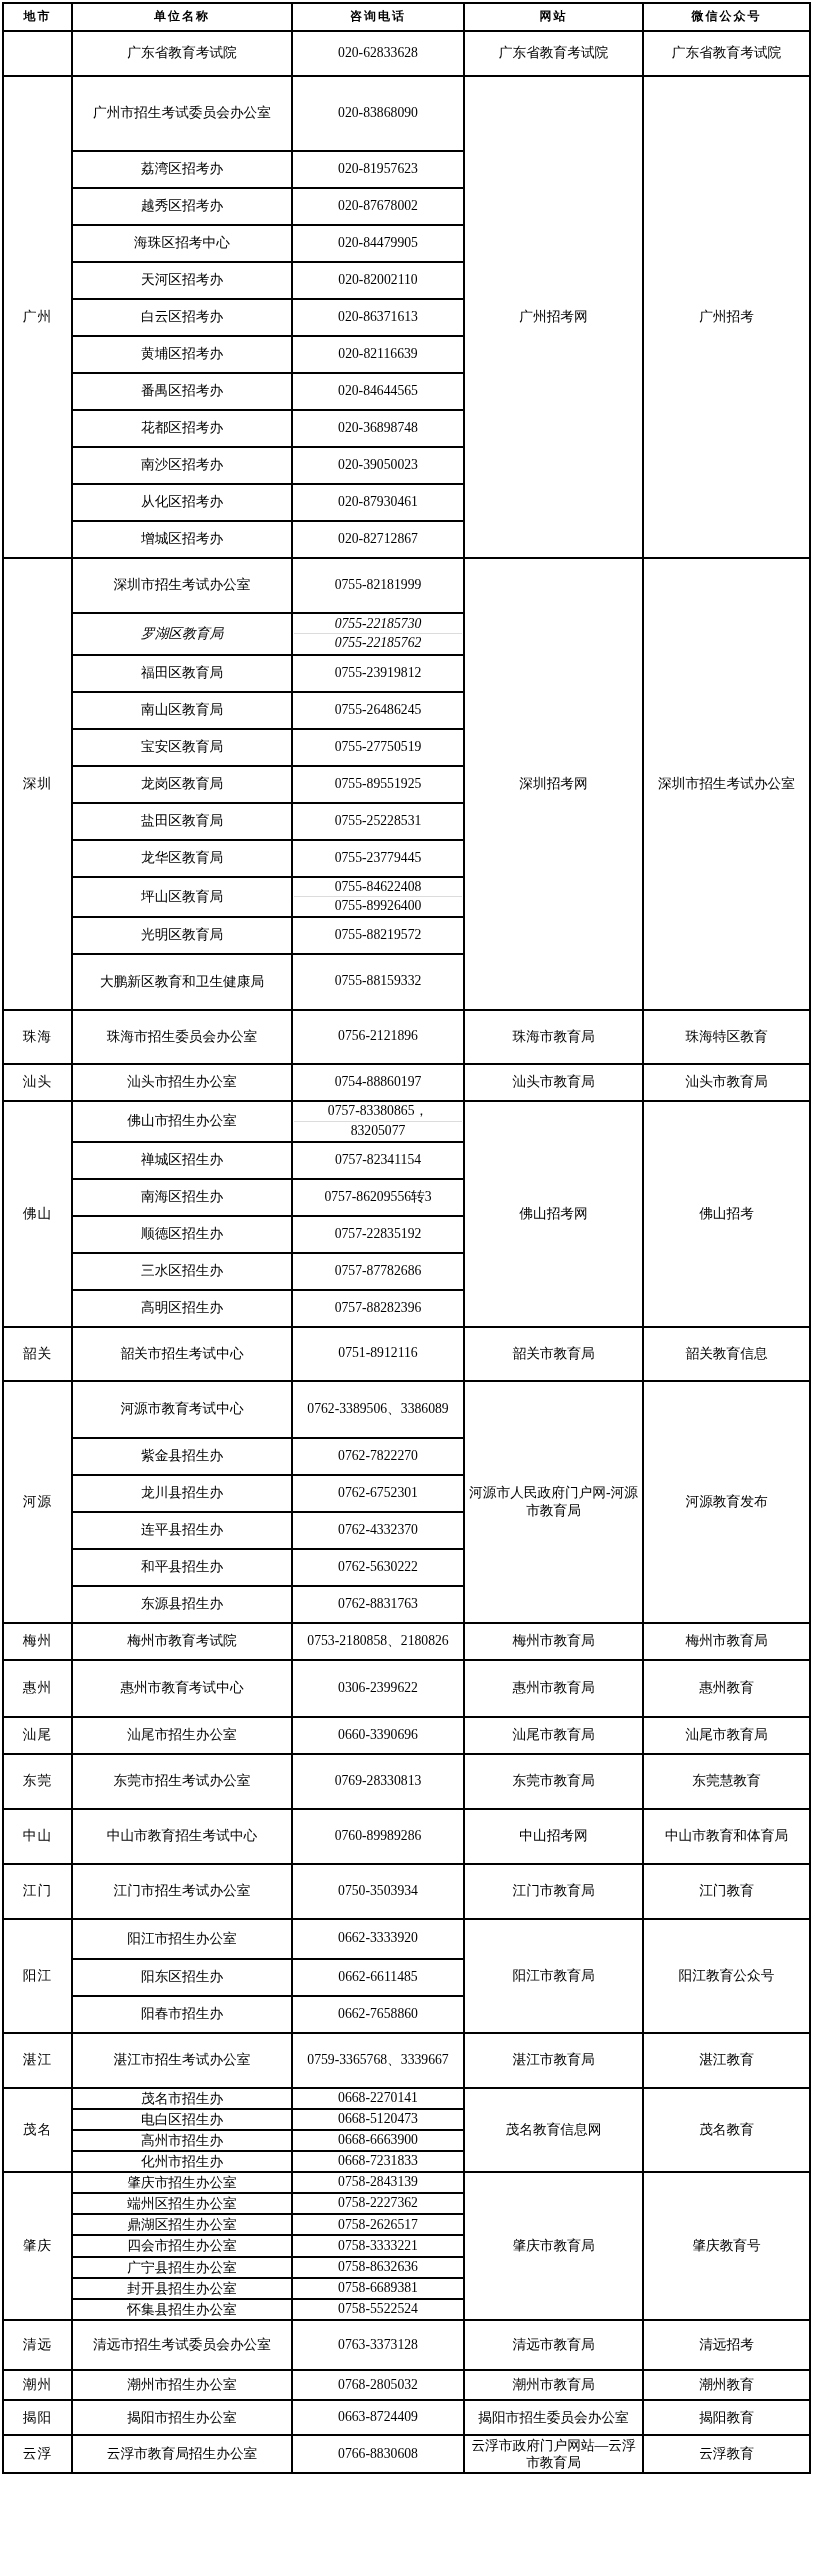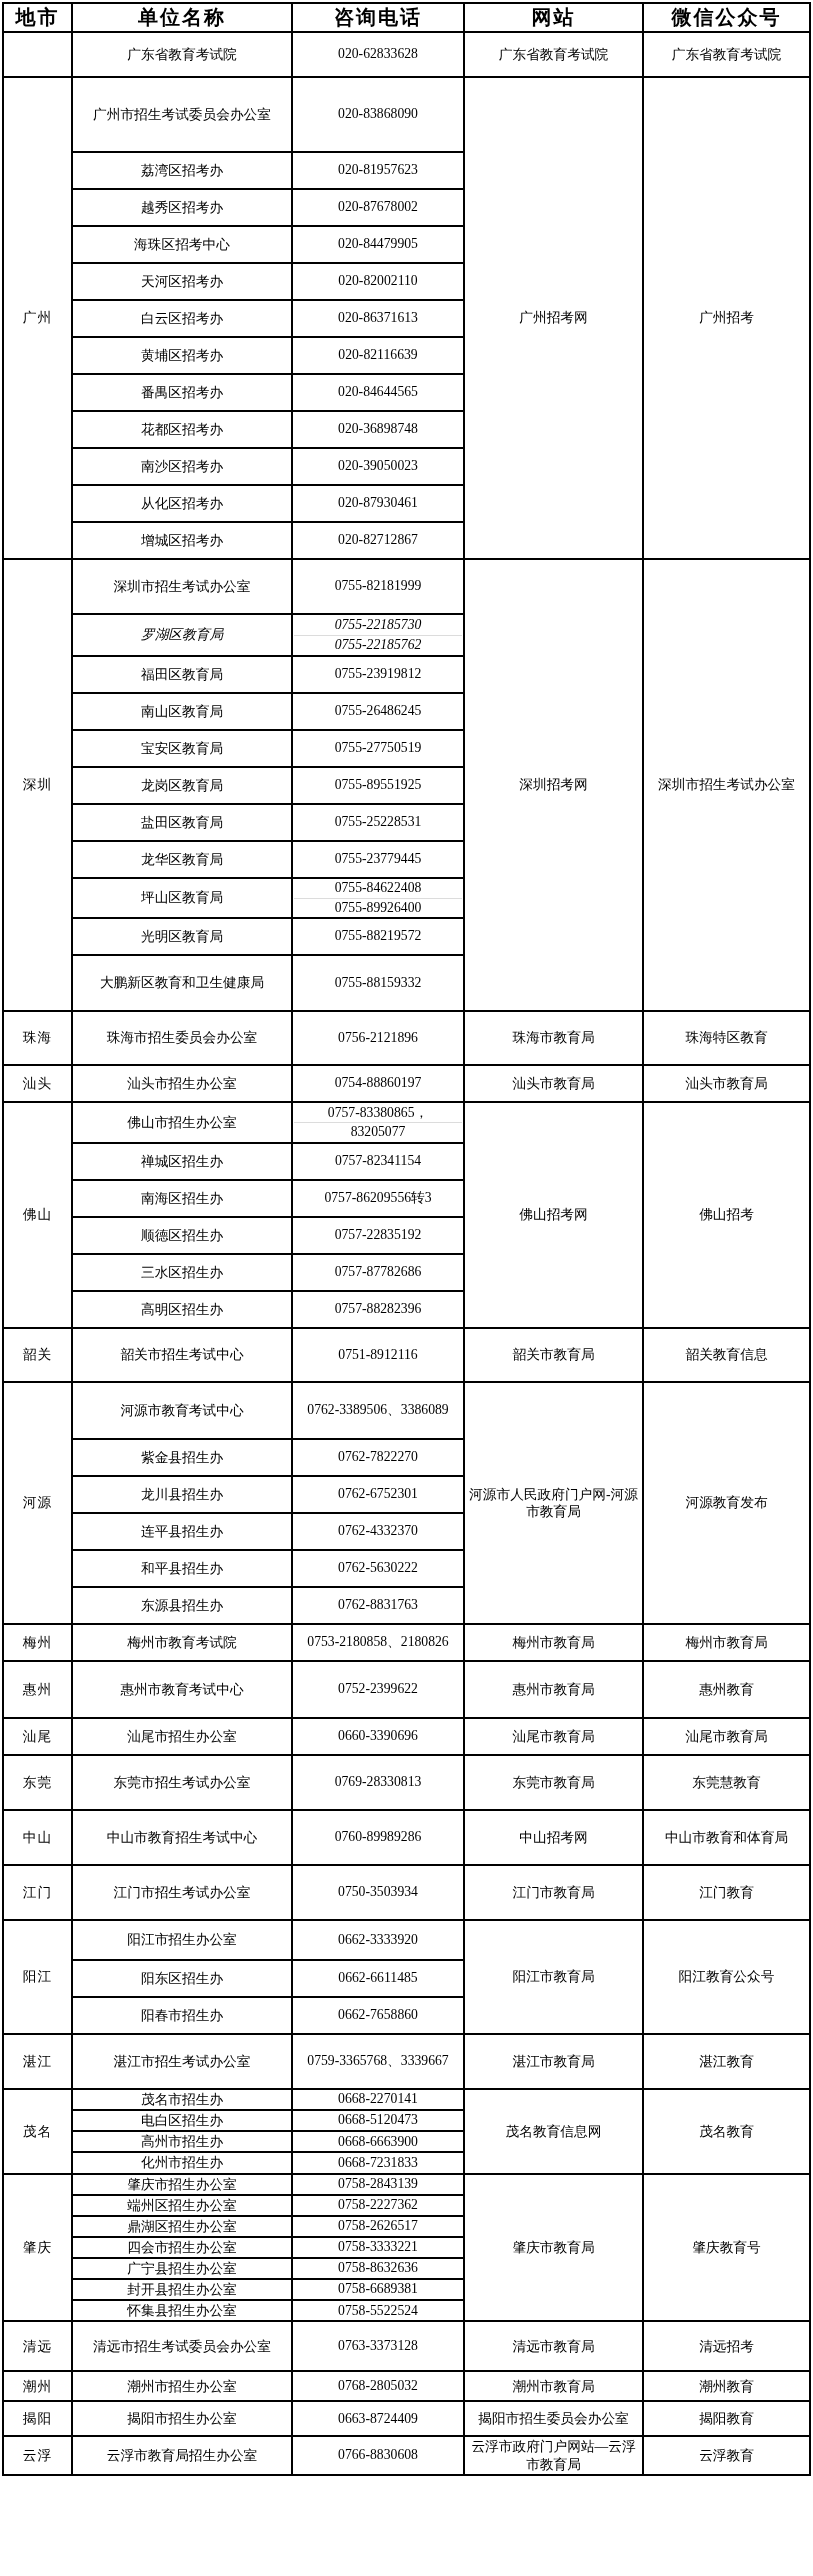--- a/index.html
+++ b/index.html
@@ -29,21 +29,21 @@
     text-align: center;
     vertical-align: middle;
     padding: 1px 2px;
     font-size: 13.7px;
     line-height: 1.25;
     overflow: hidden;
     word-break: break-all;
   }
   th {
     font-weight: bold;
-    font-size: 20px;
+    font-size: 12px;
     height: 23.5px;
     letter-spacing: 2px;
   }
   tr.section-start td {
     border-top-width: 2.9px;
   }
   td.col-phone {
     padding: 0 1px;
   }
   .phone-line {
@@ -343,21 +343,21 @@
         <td class="col-phone">
           <span class="phone-line">0753-2180858、2180826</span>
         </td>
         <td class="col-site" rowspan="1">梅州市教育局</td>
         <td class="col-wechat" rowspan="1">梅州市教育局</td>
       </tr>
       <tr class="section-start" style="height: 57px;">
         <td class="col-city" rowspan="1">惠州</td>
         <td class="col-unit">惠州市教育考试中心</td>
         <td class="col-phone">
-          <span class="phone-line">0752-2399622</span>
+          <span class="phone-line">0306-2399622</span>
         </td>
         <td class="col-site" rowspan="1">惠州市教育局</td>
         <td class="col-wechat" rowspan="1">惠州教育</td>
       </tr>
       <tr class="section-start" style="height: 37px;">
         <td class="col-city" rowspan="1">汕尾</td>
         <td class="col-unit">汕尾市招生办公室</td>
         <td class="col-phone">
           <span class="phone-line">0660-3390696</span>
         </td>

